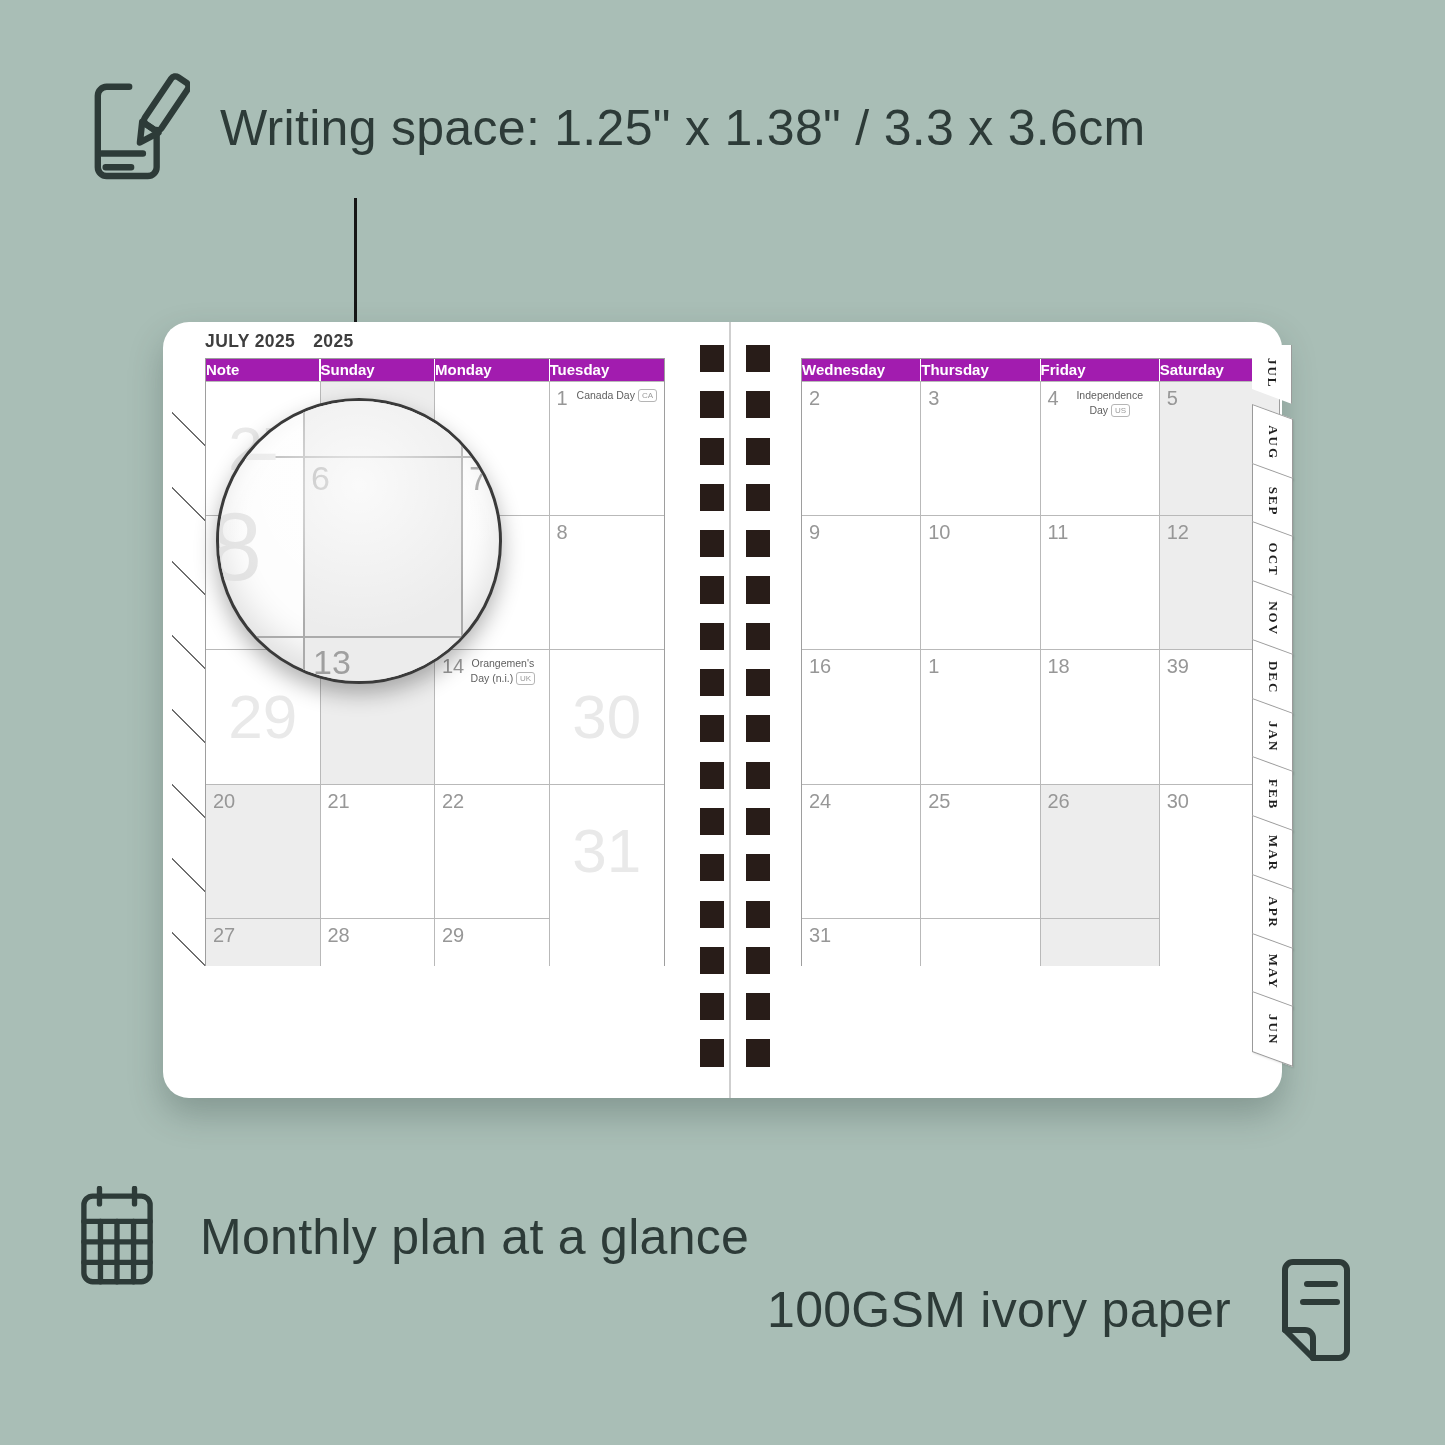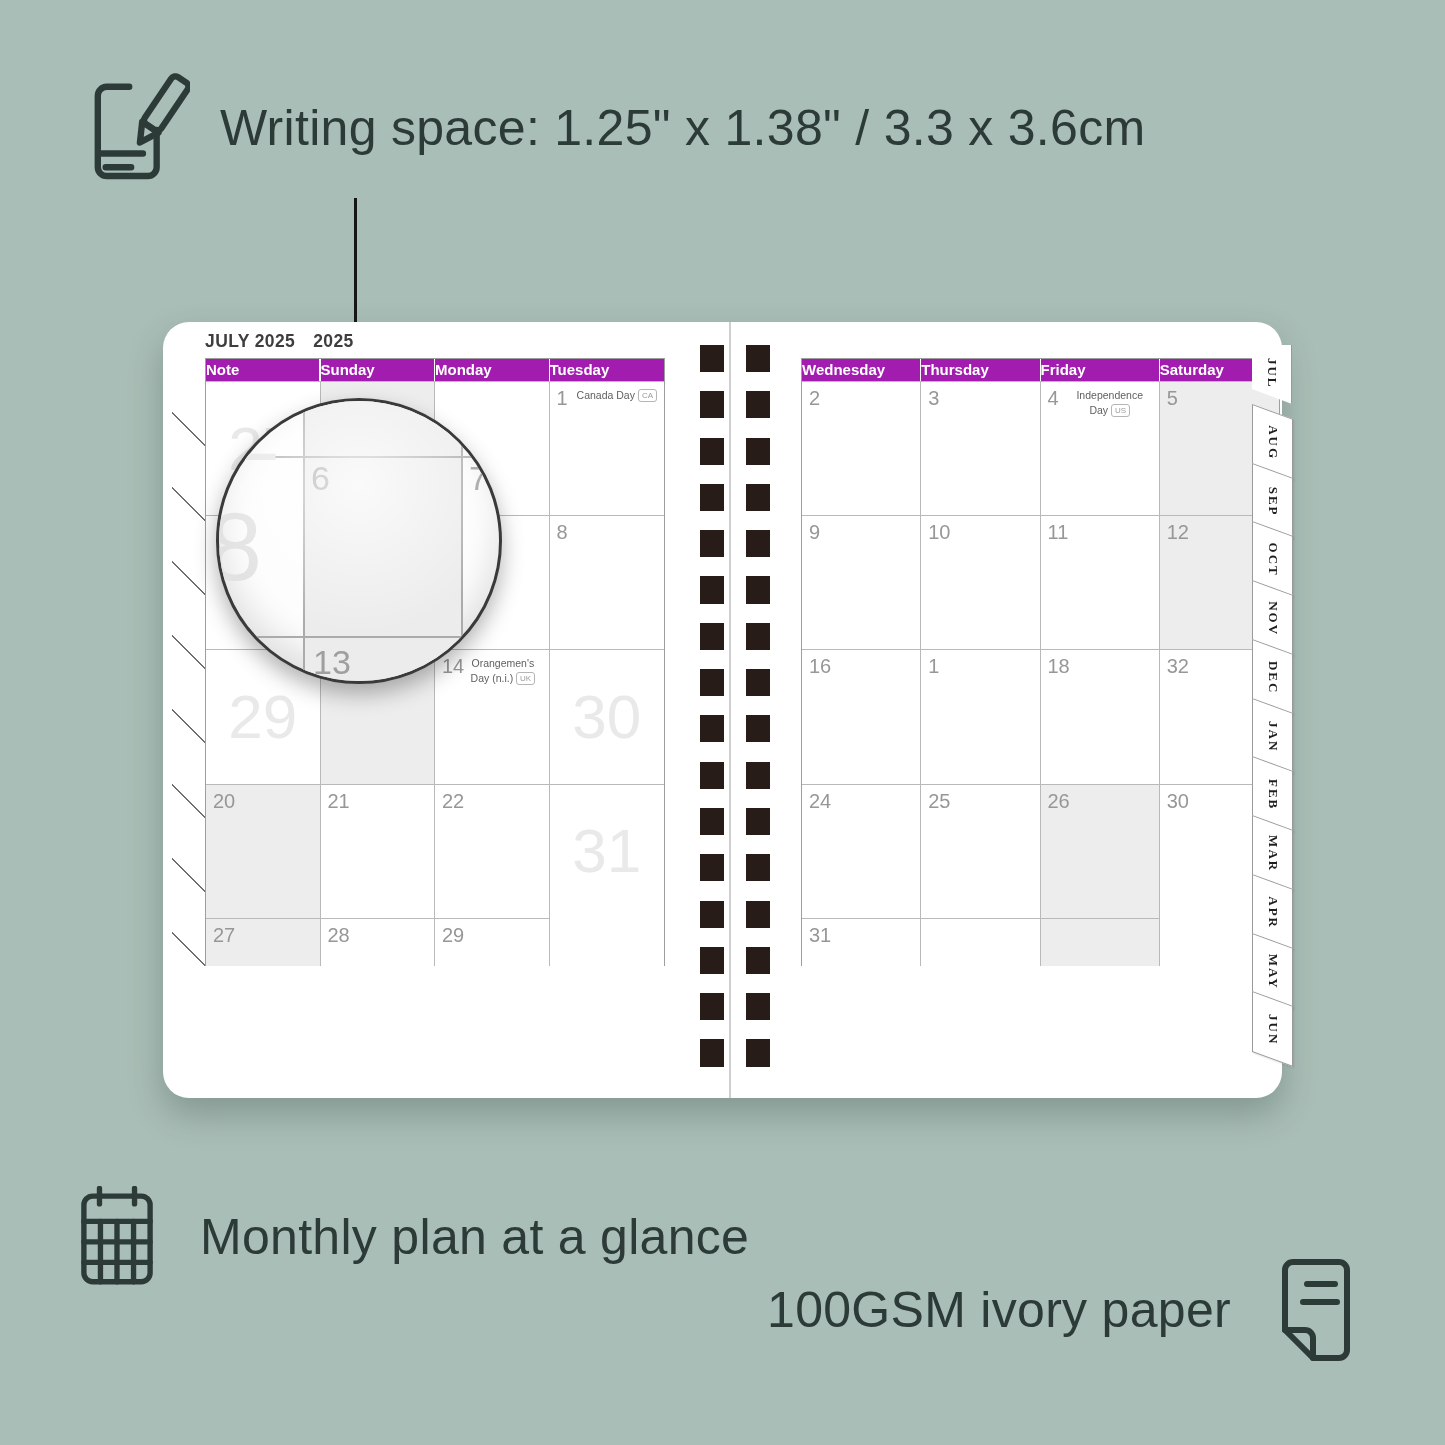--- a/index.html
+++ b/index.html
@@ -222,21 +222,21 @@
           <div class="cell">
             <span class="dnum">16</span>
           </div>
           <div class="cell">
             <span class="dnum">1</span>
           </div>
           <div class="cell">
             <span class="dnum">18</span>
           </div>
           <div class="cell">
-            <span class="dnum">32</span>
+            <span class="dnum">39</span>
           </div>
           <div class="cell">
             <span class="dnum">24</span>
           </div>
           <div class="cell">
             <span class="dnum">25</span>
           </div>
           <div class="cell shade">
             <span class="dnum">26</span>
           </div>

